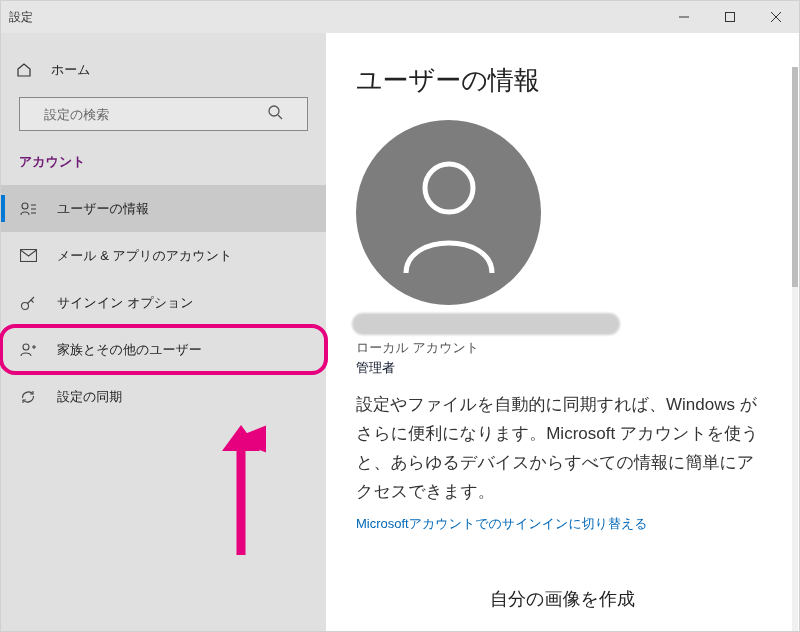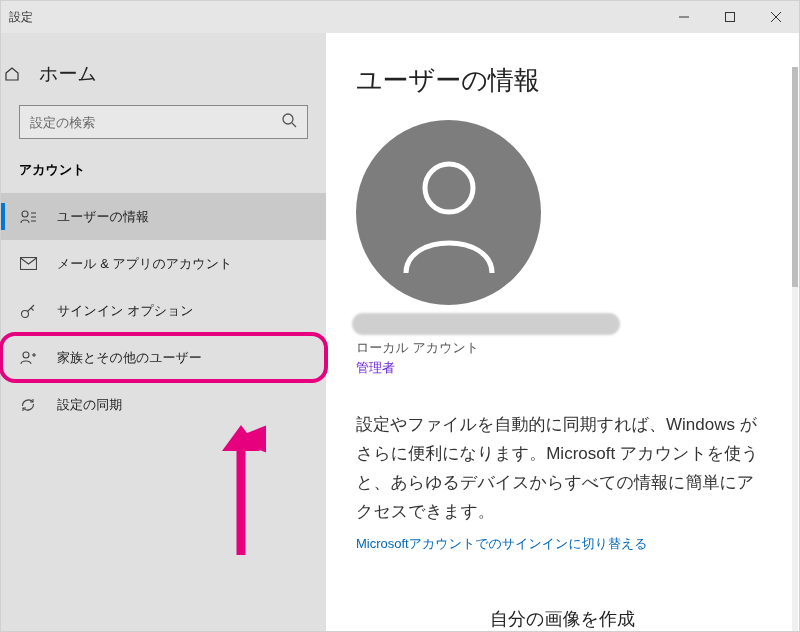--- a/index.html
+++ b/index.html
@@ -42,49 +42,49 @@
       width: 325px;
       background: #e0e0e0;
       display: flex;
       flex-direction: column;
       padding-top: 20px;
     }
     .home-row {
       display: flex;
       align-items: center;
       gap: 18px;
-      padding: 8px 18px 18px 2px;
-      font-size: 19px;
+      padding: 8px 18px 18px 14px;
+      font-size: 13px;
       color: #222;
       cursor: pointer;
     }
     .searchbox {
       margin: 0 18px 22px 18px;
       height: 34px;
       border: 1px solid #888;
       background: #e8e8e8;
       display: flex;
       align-items: center;
       justify-content: space-between;
-      padding: 0 10px;
+      padding: 0 24px;
     }
     .searchbox input {
       border: none;
       background: transparent;
       outline: none;
       font-size: 13px;
       color: #333;
       width: 100%;
     }
     .searchbox input::placeholder { color: #666; }
     .section-title {
       padding: 0 18px 14px 18px;
       font-size: 13px;
       font-weight: bold;
-      color: #000000;
+      color: #701a75;
     }
     .nav-item {
       display: flex;
       align-items: center;
       gap: 20px;
       padding: 0 18px;
       height: 47px;
       font-size: 13px;
       color: #222;
       cursor: pointer;
@@ -142,22 +142,22 @@
     .account-type {
       font-size: 13px;
       color: #555;
       text-decoration-color: #e6007e;
       text-decoration-thickness: 2px;
       text-underline-offset: 3px;
       margin-bottom: 2px;
     }
     .account-role {
       font-size: 13px;
-      color: #6d28d9;
-      margin-bottom: 34px;
+      color: #0f172a;
+      margin-bottom: 14px;
     }
     .desc {
       font-size: 17px;
       color: #333;
       line-height: 1.7;
       margin-bottom: 8px;
     }
     .ms-link {
       font-size: 13px;
       color: #0067b8;

